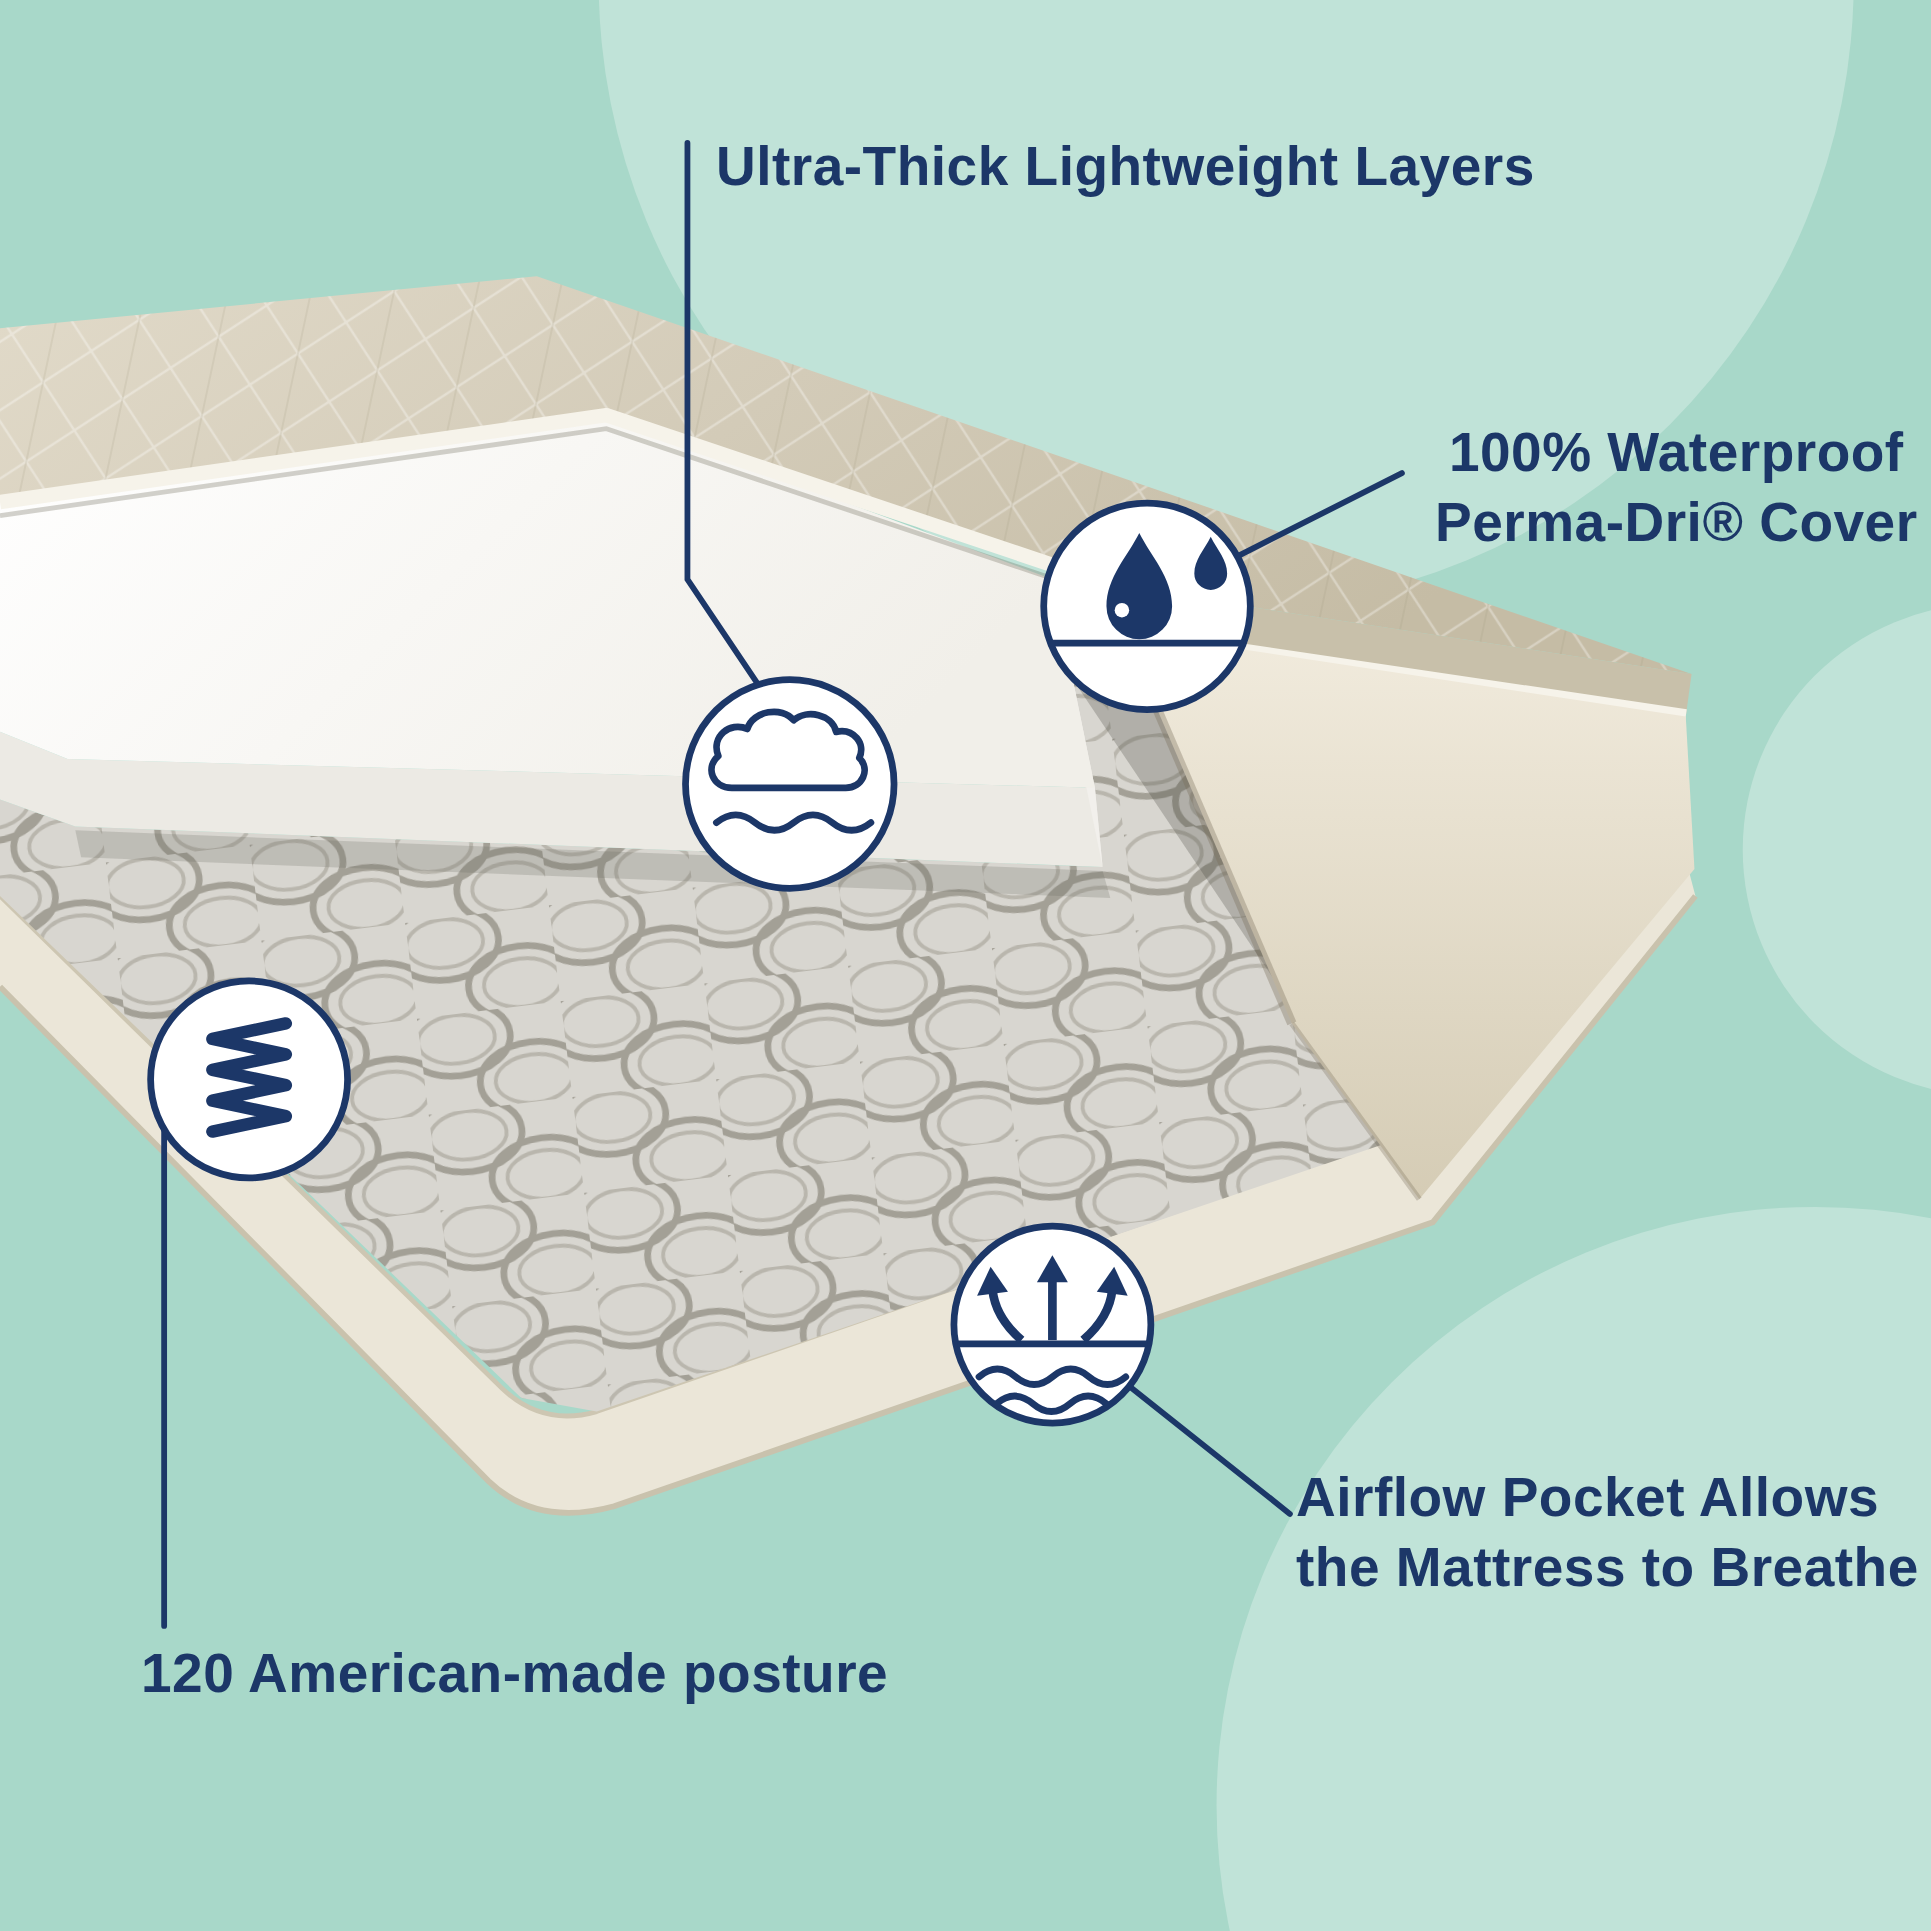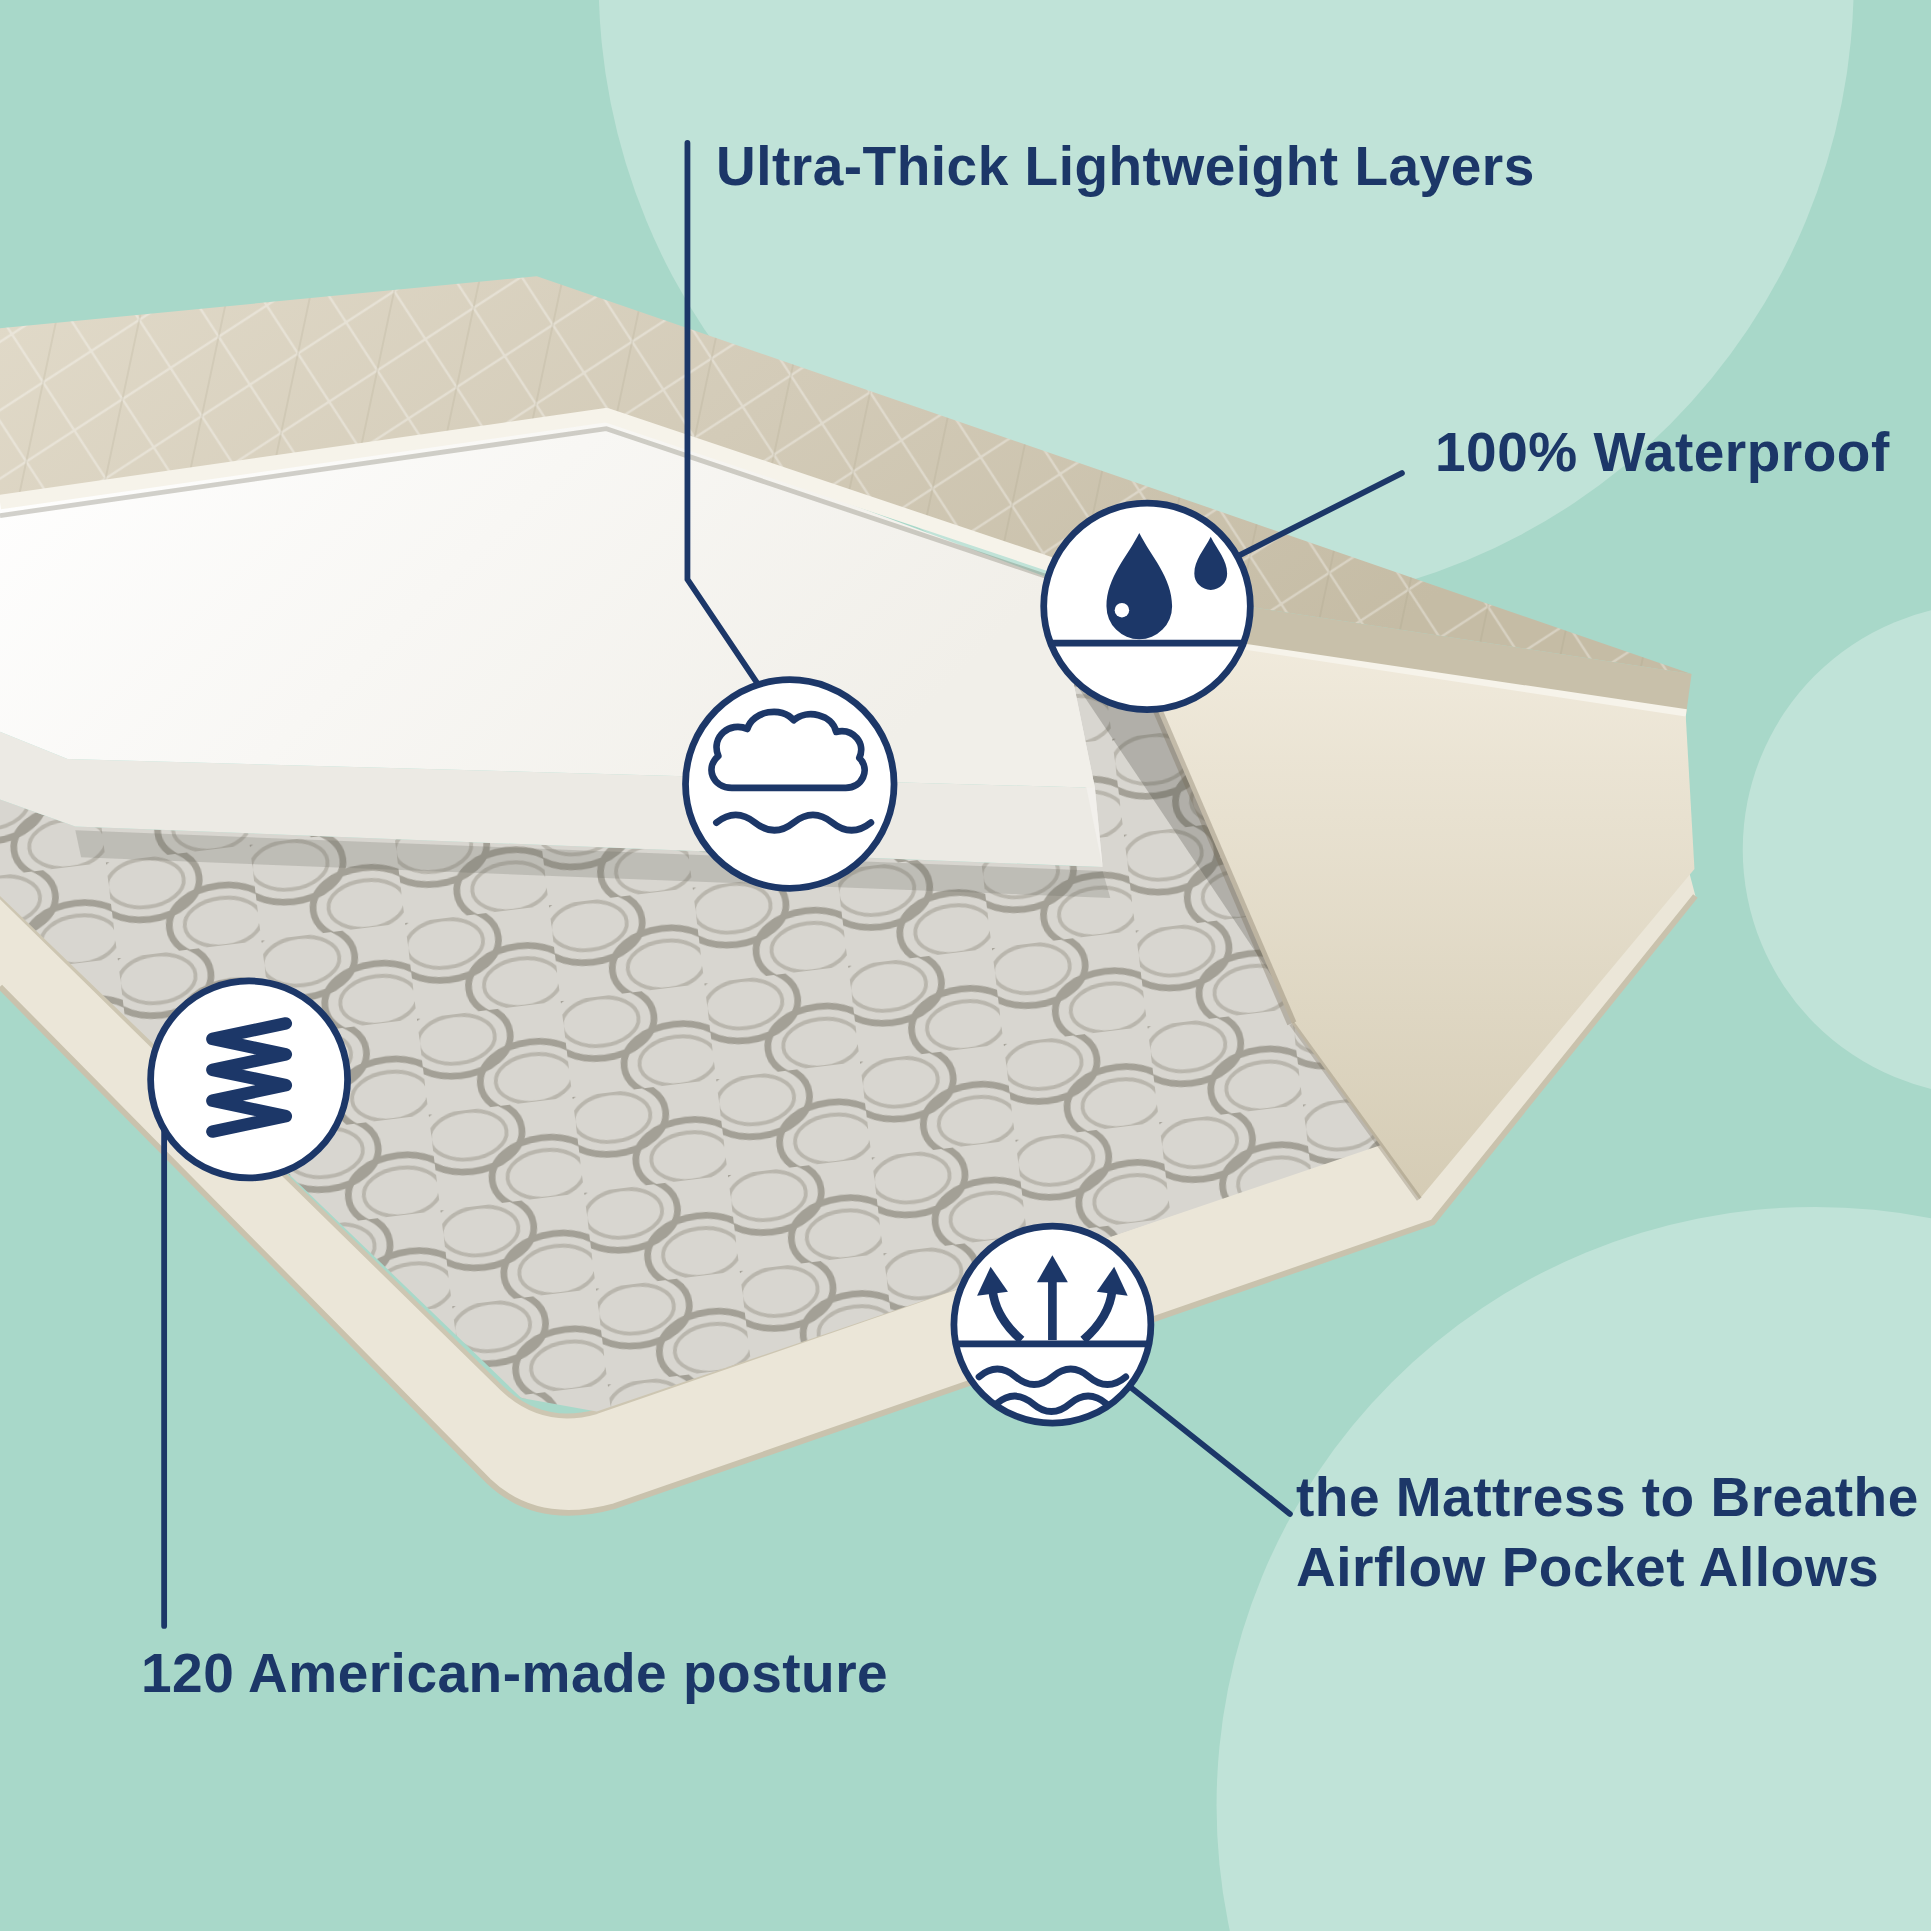--- a/index.html
+++ b/index.html
@@ -134,25 +134,26 @@
       <path d="M 296 1060 L 220 1076 L 296 1092 L 220 1108 L 296 1124 L 220 1140 L 296 1156 L 220 1172" fill="none" style="stroke:var(--navy,#1c3768)" stroke-width="13" stroke-linejoin="round" stroke-linecap="round"></path>
     </g>
   </svg>
 
   <div class="label" style="left:716px; top:131px;">
     <span>Ultra-Thick Lightweight Layers</span>
   </div>
 
   <div class="label" style="left:1435px; top:417px;text-align:center;">
     <span>100% Waterproof</span>
+    <span>Perma-Dri® Cover</span>
   </div>
 
   <div class="label" style="left:1296px; top:1462px;">
+    <span>Airflow Pocket Allows</span>
     <span>the Mattress to Breathe</span>
-    <span>Airflow Pocket Allows</span>
   </div>
 
   <div class="label" style="left:141px; top:1638px;">
     <span>120 American-made posture</span>
   </div>
 
 </div>
 
 
 </body></html>

